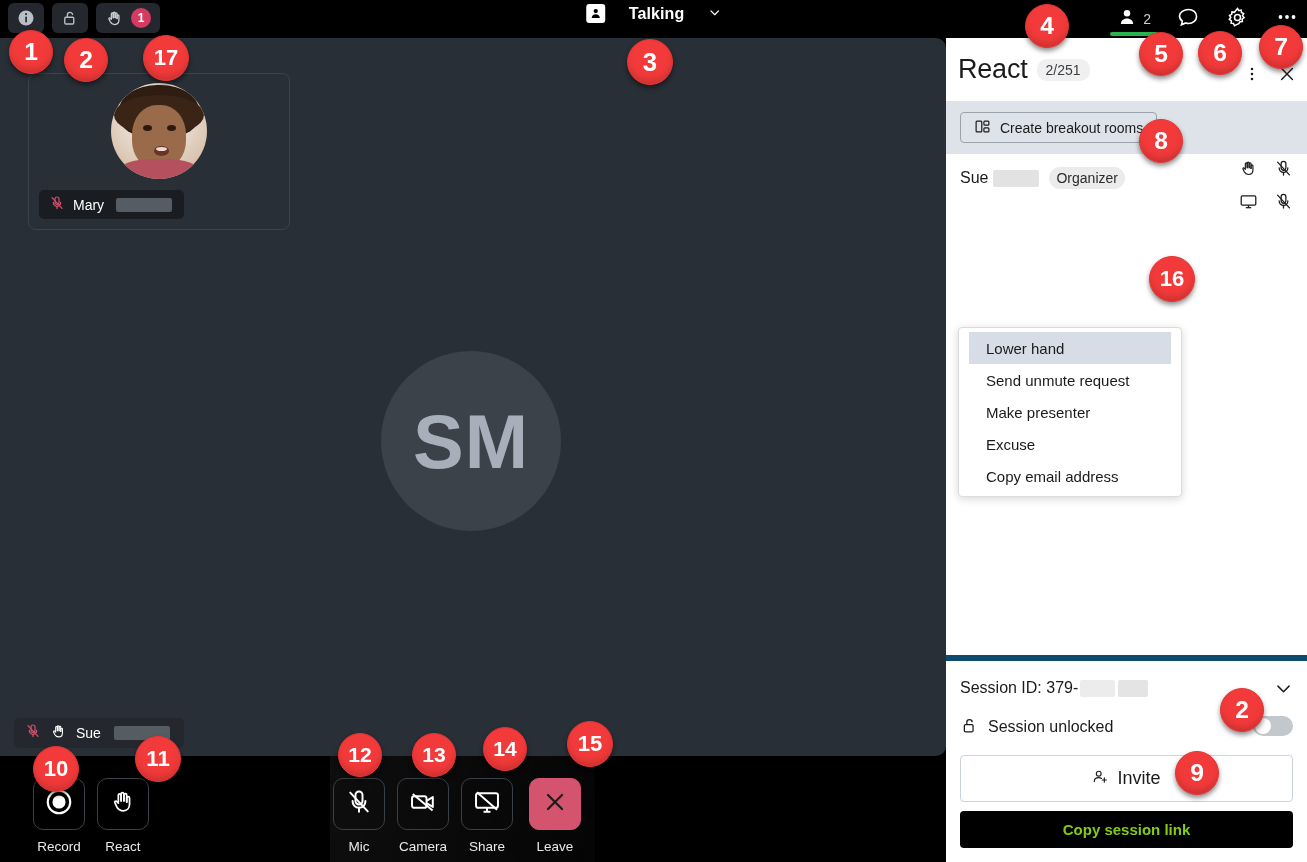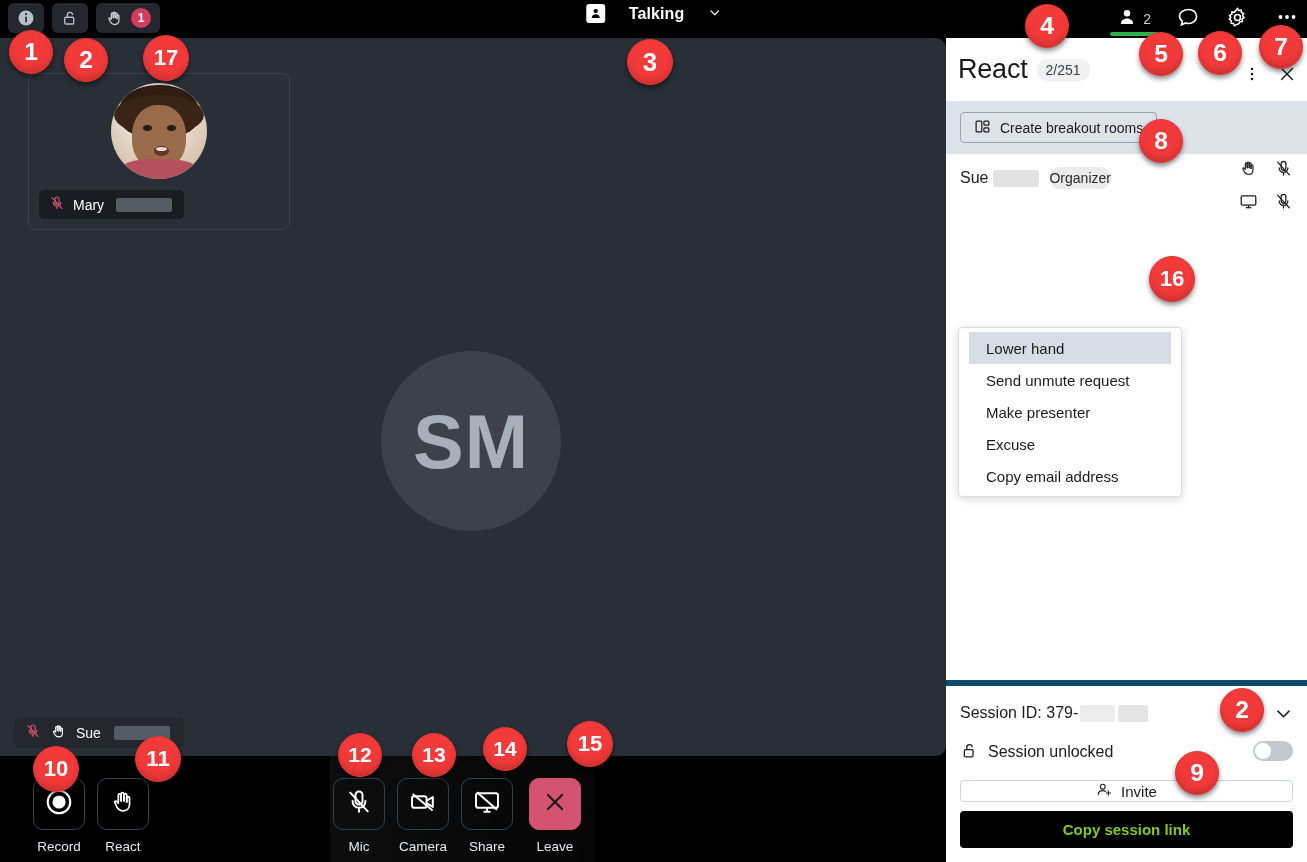--- a/index.html
+++ b/index.html
@@ -154,21 +154,21 @@
   }
   .panel-body { position:relative; flex: 1; overflow:hidden; }
   .person-row {
     position:relative; display:flex; align-items:center; height: 38px;
     padding: 0 14px 0 14px; margin-top: 5px;
   }
   .person-name { font-size: 16px; color:#1b1b1b; }
   .redact.p1 { width: 46px; height: 17px; background:#e2e2e2; margin-left: 5px; }
   .role-badge {
     margin-left: 10px; background:#ebebeb; color:#2b2b2b; font-size: 14px;
-    border-radius: 11px; padding: 3px 0;
+    border-radius: 11px; padding: 3px 7px;
   }
   .person-icons { position:absolute; right: 14px; top: 5px; display:flex; gap: 16px; }
   .person-icons2 { position:absolute; right: 14px; top: 38px; display:flex; gap: 16px; }
   .menu {
     position:absolute; left: 12px; top: 173px; width: 224px;
     background:#fff; border:1px solid #dcdcdc; border-radius: 4px;
     box-shadow: 0 2px 9px rgba(0,0,0,.16); padding: 4px 10px; z-index: 12;
   }
   .menu-item {
     height: 32px; display:flex; align-items:center; padding: 0 17px;
@@ -182,23 +182,23 @@
   .redact.s2 { width: 30px; height: 17px; background:#e4e4e4; margin-left:3px; }
   .chev { position:absolute; right: 0; top: 4px; cursor:pointer; }
   .lock-row { display:flex; align-items:center; gap: 9px; position:relative; height: 36px; margin-top: 8px; }
   .lock-text { font-size: 16px; color:#1b1b1b; }
   .toggle {
     position:absolute; right: 0; top: 7px; width: 40px; height: 20px;
     background:#c3c8cd; border-radius: 10px; cursor:pointer;
   }
   .toggle .knob { position:absolute; left: 2px; top: 2px; width: 16px; height: 16px; background:#fff; border-radius:50%; }
   .invite-btn {
-    margin-top: 10px; height: 22px; border:1px solid #cdd3da; border-radius: 4px;
+    margin-top: 10px; height: 47px; border:1px solid #cdd3da; border-radius: 4px;
     display:flex; align-items:center; justify-content:center; gap: 8px;
-    font-size: 15px; color:#1b1b1b; cursor:pointer; background:#fff;
+    font-size: 18px; color:#1b1b1b; cursor:pointer; background:#fff;
   }
   .copy-btn {
     margin-top: 9px; height: 37px; background:#000; color:#84cc16; border-radius: 4px;
     display:flex; align-items:center; justify-content:center;
     font-size: 15px; font-weight: 700; cursor:pointer;
   }
 
   
   .callout {
     position:absolute; border-radius: 50%; background: #f33a3a;

